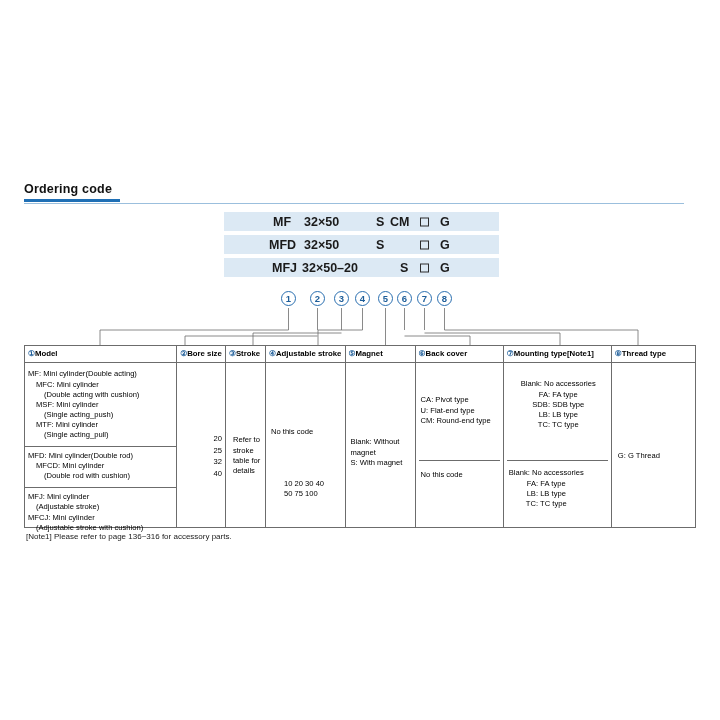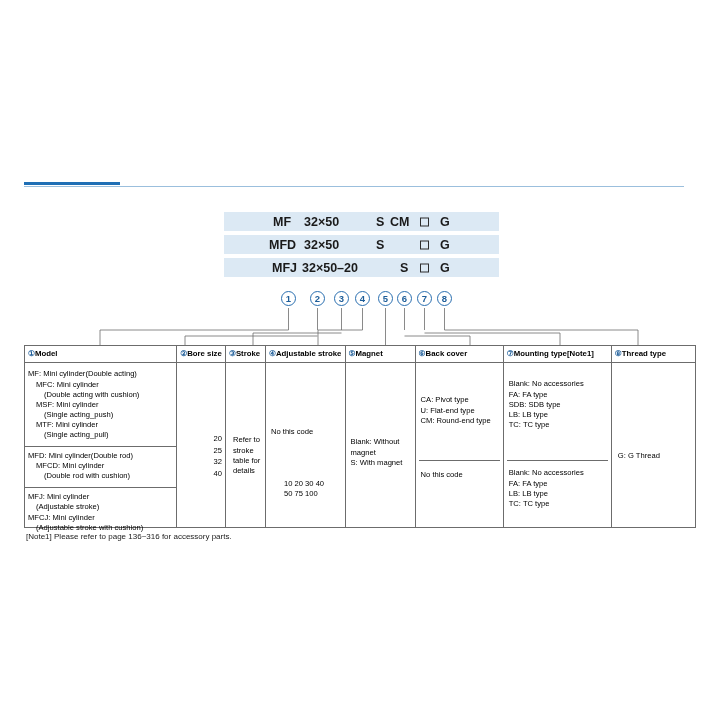--- a/index.html
+++ b/index.html
@@ -133,39 +133,40 @@
     background: #ffffff;
     white-space: nowrap;
   }
   .num { color: #1d5d99; font-weight: bold; }
   .model-cell { width: 152px; }
   .bore-cell { width: 42px; text-align: left; }
   .stroke-cell { width: 40px; }
   .adj-cell { width: 78px; }
   .mag-cell { width: 70px; margin-left: 12px; }
   .back-cell { width: 88px; }
-  .mount-cell { width: 108px; }
+  .mount-cell { width: 108px; text-align: center; }
   .thread-cell { width: 84px; margin-left: 47px; }
   .model-sub { padding-left: 8px; }
   .model-sub2 { padding-left: 16px; }
 
   .v-mid { vertical-align: middle; text-align: right; }
   .bore-list { line-height: 1.5; }
 
   #note {
     position: absolute;
     left: 26px; top: 532px;
     font-size: 8px;
     color: #1a1a1a;
   }
 </style>
 </head>
 <body>
 
 <div id="heading-block">
+  <div id="heading-title">Ordering code</div>
   <div id="heading-rule"></div>
   <div id="heading-rule-thin"></div>
 </div>
 
 <div id="code-rows">
 
   <div class="code-row">
     <span class="r1-model">MF</span>
     <span class="r1-bore">32×50</span>
     <span class="r1-s">S</span>

